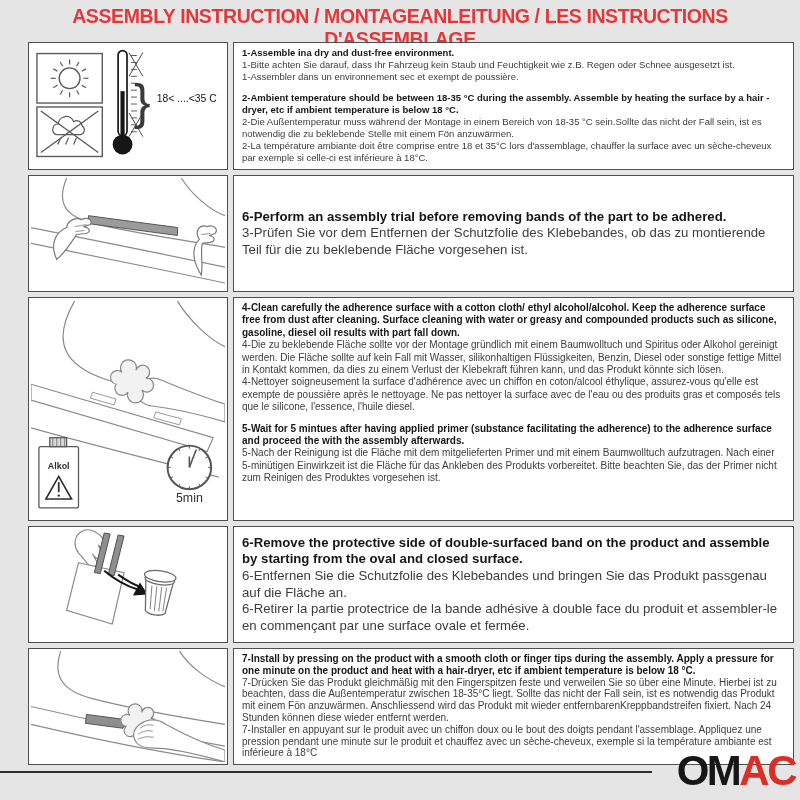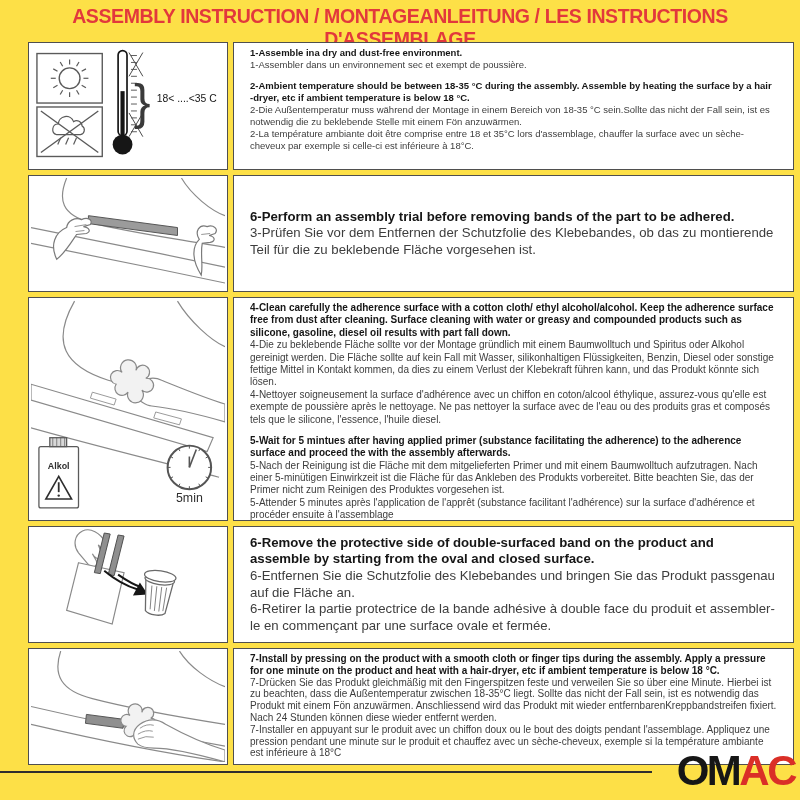--- a/index.html
+++ b/index.html
@@ -1,26 +1,26 @@
 <!DOCTYPE html>
 <html><head>
 <meta charset="utf-8">
 <style>
   html,body{margin:0;padding:0;background:#ffffff;}
-  .page{position:relative;width:800px;height:800px;background:#fde047;overflow:hidden;
+  .page{position:relative;width:800px;height:800px;background:#e5e5e5;overflow:hidden;
         font-family:"Liberation Sans",sans-serif;color:#3d3d3d;}
   .title{position:absolute;top:5px;left:0;right:0;margin:0;text-align:center;
          font-size:19.5px;font-weight:bold;letter-spacing:-0.4px;color:#e2383c;}
   .grid{position:absolute;top:42px;left:28px;right:6px;display:grid;
         grid-template-columns:200px 1fr;grid-template-rows:128px 117px 224px 117px 117px;
         gap:5px;}
   .cell{border:1px solid #4f4f4f;background:#fff;box-sizing:border-box;}
   .icon-cell{display:flex;align-items:center;justify-content:center;padding:2px;overflow:hidden;}
   .icon-cell svg{width:100%;height:100%;}
-  .text-cell{padding:4px 16px;overflow:hidden;}
+  .text-cell{padding:4px 8px;overflow:hidden;}
   .text-cell p{margin:0;}
   .stepblock{margin-bottom:9px;}
   .stepblock:last-child{margin-bottom:0;}
   .small{font-size:9.5px;line-height:1.26;}
   .small3{font-size:10px;line-height:1.24;}
   .small7{font-size:10px;line-height:1.18;}
   .large{font-size:13.2px;line-height:1.26;display:flex;flex-direction:column;justify-content:center;}
   .b{font-weight:bold;color:#161616;}
   .footer-line{position:absolute;top:771px;left:0;width:652px;height:2px;background:#2e2e2e;}
   .logo{position:absolute;top:750px;right:5px;font-weight:bold;font-size:42px;
@@ -91,20 +91,21 @@
               <line x1="113" y1="68" x2="99" y2="92"></line>
           </g>
           <text x="104" y="74" font-size="50" fill="#3a3a3a">}</text>
           <text x="127" y="57" font-size="10.5" fill="#161616">18&lt; ....&lt;35 C</text>
         </g>
       </svg>
     </div>
     <div class="cell text-cell small">
       <div class="stepblock">
         <p class="b">1-Assemble ina dry and dust-free environment.</p>
+        <p>1-Bitte achten Sie darauf, dass Ihr Fahrzeug kein Staub und Feuchtigkeit wie z.B. Regen oder Schnee ausgesetzt ist.</p>
         <p>1-Assembler dans un environnement sec et exempt de poussière.</p>
       </div>
       <div class="stepblock">
         <p class="b">2-Ambient temperature should be between 18-35 °C  during the assembly. Assemble by heating the surface by a hair -dryer, etc if ambient temperature is below 18 °C.</p>
         <p>2-Die Außentemperatur muss während der Montage in einem Bereich von 18-35 °C  sein.Sollte das nicht der Fall sein, ist es notwendig die zu beklebende Stelle mit einem Fön anzuwärmen.</p>
         <p>2-La température ambiante doit être comprise entre 18 et 35°C lors d'assemblage, chauffer la surface avec un sèche-cheveux par exemple si celle-ci est inférieure à 18°C.</p>
       </div>
     </div>
 
     <div class="cell icon-cell">
@@ -186,21 +187,20 @@
     </div>
     <div class="cell text-cell small3">
       <div class="stepblock">
         <p class="b">4-Clean carefully the adherence surface with a cotton cloth/ ethyl alcohol/alcohol. Keep the adherence surface free from dust after cleaning. Surface cleaning with water or greasy and compounded products such as silicone, gasoline, diesel oil results with part fall down.</p>
         <p>4-Die zu beklebende Fläche sollte vor der Montage gründlich mit einem Baumwolltuch und Spiritus oder Alkohol gereinigt werden. Die Fläche sollte auf kein Fall mit Wasser, silikonhaltigen Flüssigkeiten, Benzin, Diesel oder sonstige fettige Mittel in Kontakt kommen, da dies zu einem Verlust der Klebekraft führen kann, und das Produkt könnte sich lösen.</p>
         <p>4-Nettoyer soigneusement la surface d'adhérence avec un chiffon en coton/alcool éthylique, assurez-vous qu'elle est exempte de poussière après le nettoyage. Ne pas nettoyer la surface avec de l'eau ou des produits gras et composés tels que le silicone, l'essence, l'huile diesel.</p>
       </div>
       <div class="stepblock">
         <p class="b">5-Wait for 5 mintues after having applied primer (substance facilitating the adherence) to the adherence surface and proceed the with the assembly afterwards.</p>
         <p>5-Nach der Reinigung ist die Fläche mit dem mitgelieferten Primer und mit einem Baumwolltuch aufzutragen. Nach einer 5-minütigen Einwirkzeit ist die Fläche für das Ankleben des Produkts vorbereitet. Bitte beachten Sie, das der Primer nicht zum Reinigen des Produktes vorgesehen ist.</p>
-        <p>5-Attender 5 minutes après l'application de l'apprêt (substance facilitant l'adhérence) sur la surface d'adhérence et procéder ensuite à l'assemblage</p>
       </div>
     </div>
 
     <div class="cell icon-cell">
       <svg viewBox="0 0 196 112">
         <g fill="#fff" stroke="#8a8a8a" stroke-width="1.2">
           <path d="M52,2 C44,6 42,16 48,24 L58,36 C62,40 68,38 66,32 L62,25 C66,32 73,31 71,24 L68,16 C72,22 78,20 75,13 C70,4 60,-2 52,2 Z"></path>
           <polygon points="48,34 94,44 82,96 36,82"></polygon>
         </g>
         <polygon points="64,44 74,4 80,5 70,45" fill="#8f8f8f" stroke="#4f4f4f" stroke-width="1"></polygon>

